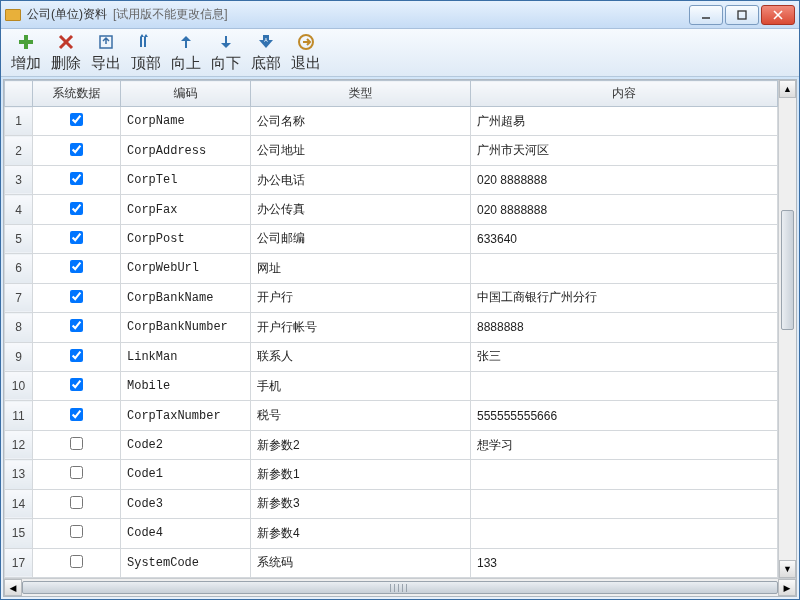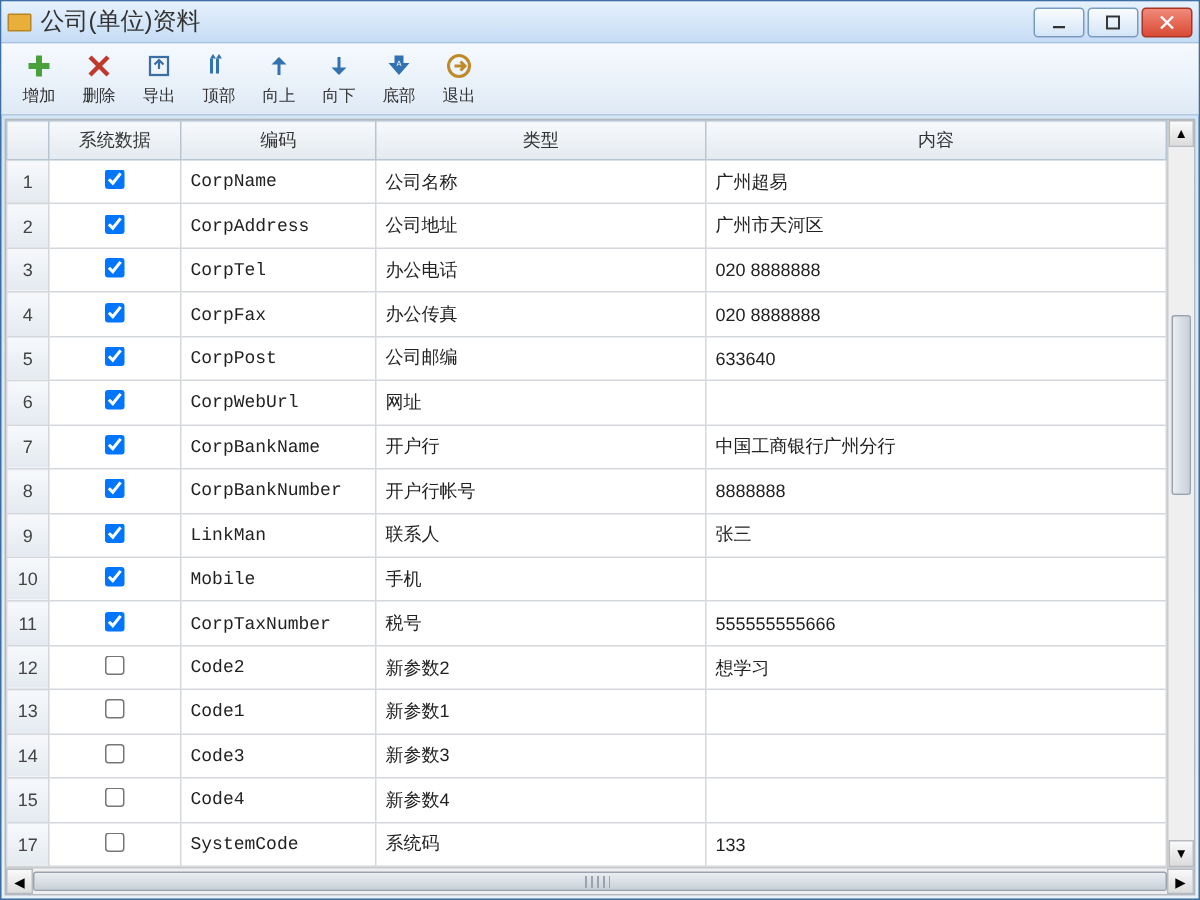--- a/index.html
+++ b/index.html
@@ -2,31 +2,31 @@
 <html><head>
   <meta charset="utf-8">
   <style>
     * { box-sizing: border-box; margin: 0; padding: 0; font-family: "Microsoft YaHei", Arial, sans-serif; }
     body { width: 800px; height: 600px; overflow: hidden; background: #ddd; }
 
     .window { width: 800px; height: 600px; border: 1px solid #3a6ea5; background: linear-gradient(to bottom, #cfe4f8, #e8f1fb); display: flex; flex-direction: column; }
 
     .titlebar { height: 28px; display: flex; align-items: center; background: linear-gradient(to bottom, #e6f1fd, #c6dcf5); border-bottom: 1px solid #a8c0dc; padding: 0 4px; }
     .titlebar .app-icon { width: 16px; height: 12px; background: #e8b03a; border: 1px solid #b88620; border-radius: 1px; margin-right: 6px; }
-    .titlebar .title { font-size: 16px; color: #333; }
+    .titlebar .title { font-size: 12px; color: #333; }
     .titlebar .subtitle { font-size: 12px; color: #666; margin-left: 6px; }
     .titlebar .spacer { flex: 1; }
     .winbtn { width: 34px; height: 20px; border: 1px solid #7a9bc0; background: linear-gradient(to bottom, #f9fcff, #d4e5f7); margin-left: 2px; border-radius: 3px; display: flex; align-items: center; justify-content: center; font-size: 11px; cursor: pointer; }
     .winbtn.close { background: linear-gradient(to bottom, #f18a7a, #d94a34); border-color: #a83424; color: #fff; font-weight: bold; }
     .winbtn svg { width: 10px; height: 10px; }
 
     .toolbar { height: 48px; display: flex; align-items: center; background: linear-gradient(to bottom, #f6fafe, #dfeaf6); border-bottom: 1px solid #b4c8dc; padding: 2px 6px; gap: 2px; }
     .tool { display: flex; flex-direction: column; align-items: center; width: 38px; cursor: pointer; padding: 2px 0; border-radius: 3px; }
     .tool .ticon { height: 20px; display: flex; align-items: center; justify-content: center; }
-    .tool .tlabel { font-size: 11px; color: #333; margin-top: 2px; }
+    .tool .tlabel { font-size: 15px; color: #333; margin-top: 2px; }
 
     .content { flex: 1; position: relative; background: #fff; margin: 2px; border: 1px solid #b0b8c0; display: flex; flex-direction: column; overflow: hidden; }
 
     .grid-wrap { flex: 1; overflow: hidden; display: flex; justify-content: flex-end; }
     .grid { flex: 1; border-collapse: collapse; font-size: 12px; }
     .grid th { background: linear-gradient(to bottom, #f7f9fc, #e4eaf0); border: 1px solid #b8c4d0; padding: 4px 6px; font-weight: normal; color: #333; height: 26px; }
     .grid td { border: 1px solid #d4d8dc; padding: 3px 6px; height: 27px; color: #222; }
     .grid .rownum { width: 28px; text-align: center; background: linear-gradient(to bottom, #f7f9fc, #e4eaf0); color: #444; }
     .grid .chkcell { text-align: center; width: 88px; }
     .grid .codecol { width: 130px; font-family: "Courier New", monospace; }
@@ -44,20 +44,21 @@
     .hscroll .grip { position: absolute; left: 50%; top: 50%; transform: translate(-50%, -50%); width: 20px; height: 8px; background: repeating-linear-gradient(to right, #9aa4ae 0 1px, transparent 1px 4px); }
   </style>
 </head>
 <body>
 
 <div class="window">
 
   <div class="titlebar">
     <div class="app-icon"></div>
     <span class="title">公司(单位)资料</span>
+    <span class="subtitle">[试用版不能更改信息]</span>
     <div class="spacer"></div>
     <div class="winbtn">
         <svg viewBox="0 0 10 10">
           <line x1="1" y1="8" x2="9" y2="8" stroke="#333" stroke-width="1.5"></line>
         </svg>
       </div>
     <div class="winbtn">
         <svg viewBox="0 0 10 10">
           <rect x="1" y="1" width="8" height="8" fill="none" stroke="#333" stroke-width="1.3"></rect>
         </svg>

